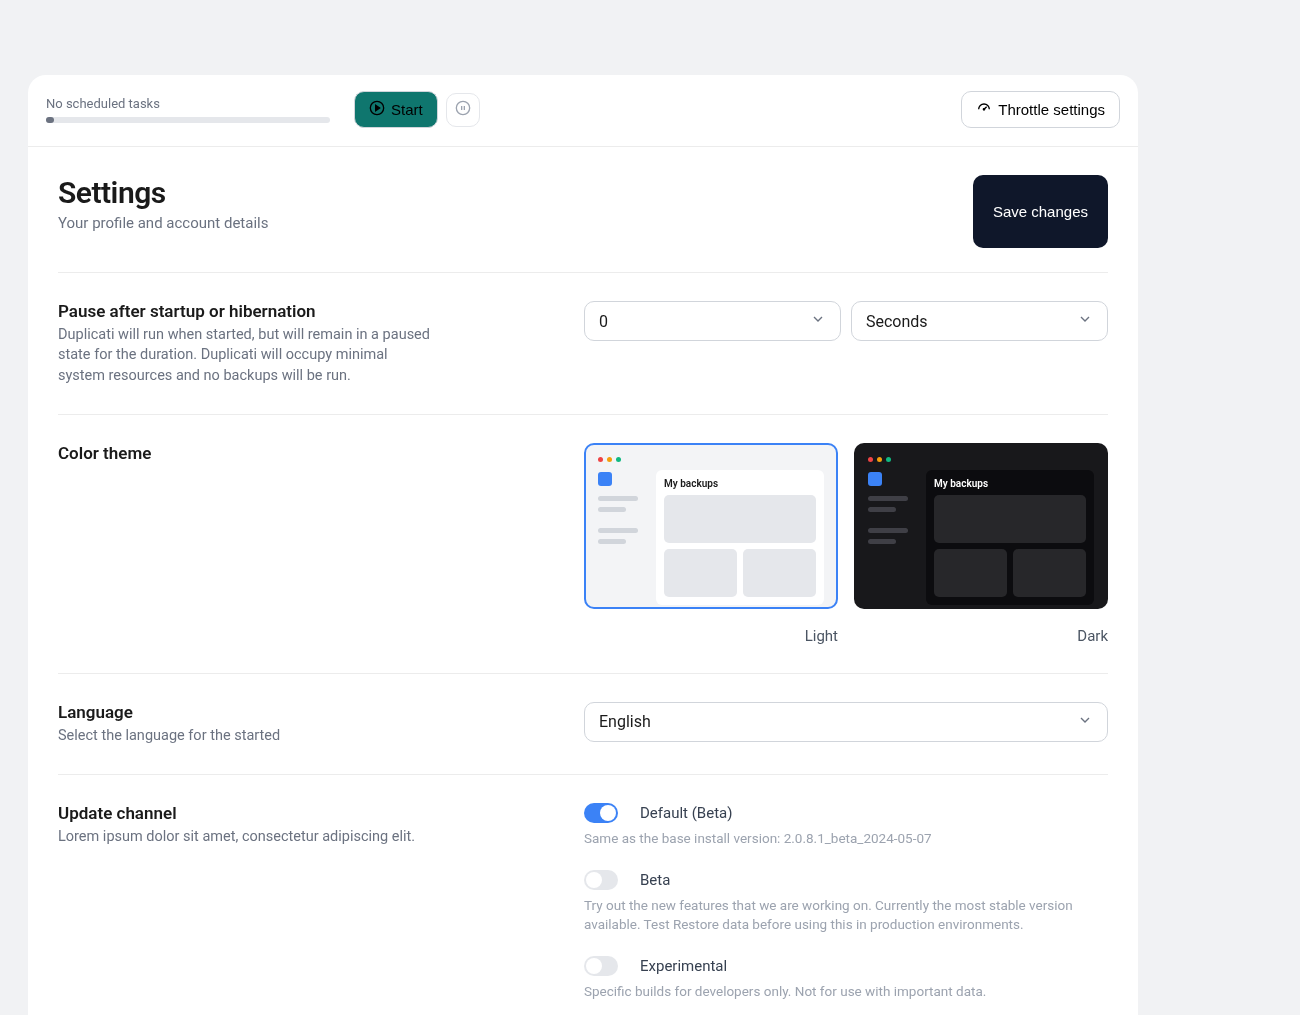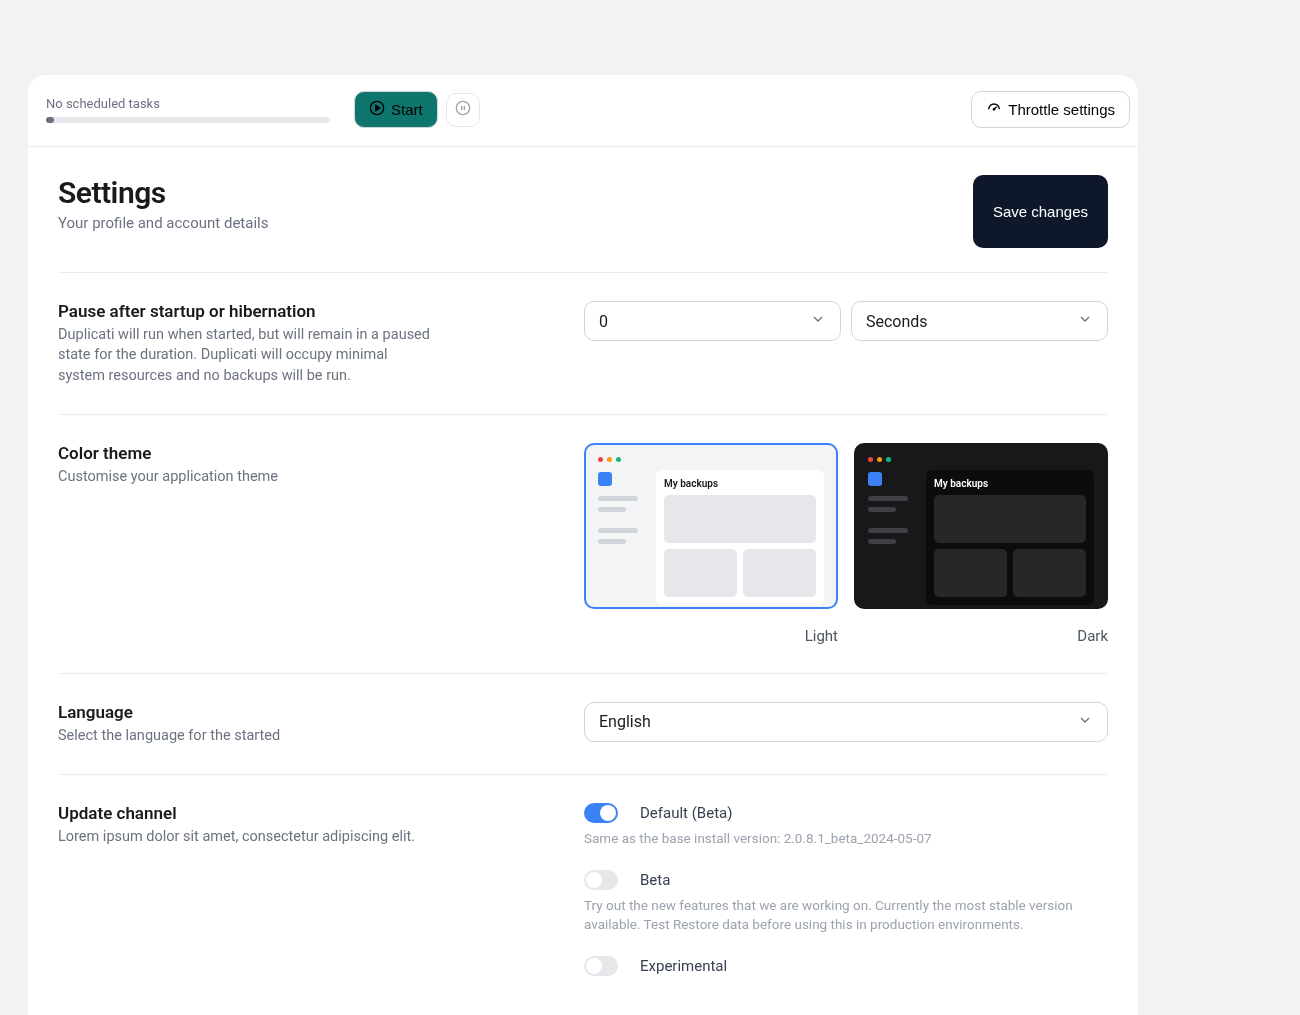--- a/index.html
+++ b/index.html
@@ -22,21 +22,21 @@
     .card {
       background: #fff;
       border-radius: 18px;
       margin-left: 28px;
       width: 1110px;
       overflow: hidden;
     }
     .topbar {
       display: flex;
       align-items: center;
-      padding: 16px 8px 18px 18px;
+      padding: 16px 18px 18px 18px;
       border-bottom: 1px solid #ececec;
     }
     .tasks {
       flex: 0 0 300px;
     }
     .tasks-text {
       font-size: 13px;
       color: #6b7280;
       margin-bottom: 6px;
     }
@@ -379,21 +379,20 @@
             <span class="chev"><svg width="16" height="16" viewBox="0 0 24 24" fill="none" stroke="currentColor" stroke-width="2">
                   <polyline points="6 9 12 15 18 9"></polyline>
                 </svg></span>
           </div>
         </div>
       </div>
 
       <div class="section">
         <div class="section-left">
           <div class="section-title">Color theme</div>
-          <div class="section-desc">Customise your application theme</div>
         </div>
         <div class="section-right">
           <div class="theme-options">
             <div class="theme-option">
               <div class="theme-preview light">
                 <div class="window-dots">
                     <div class="dot red"></div>
                     <div class="dot yellow"></div>
                     <div class="dot green"></div>
                   </div>
@@ -490,20 +489,21 @@
               </div>
               <div class="channel-desc">Try out the new features that we are working on. Currently the most stable version available. Test Restore data before using this in production environments.</div>
             </div>
             <div class="channel-item">
               <div class="channel-head">
                 <div class="toggle off">
                     <div class="toggle-knob"></div>
                   </div>
                 <div class="channel-label">Experimental</div>
               </div>
+              <div class="channel-desc">Specific builds for developers only. Not for use with important data.</div>
             </div>
           </div>
         </div>
       </div>
 
     </div>
   </div>
 </div>
 
 </body></html>

